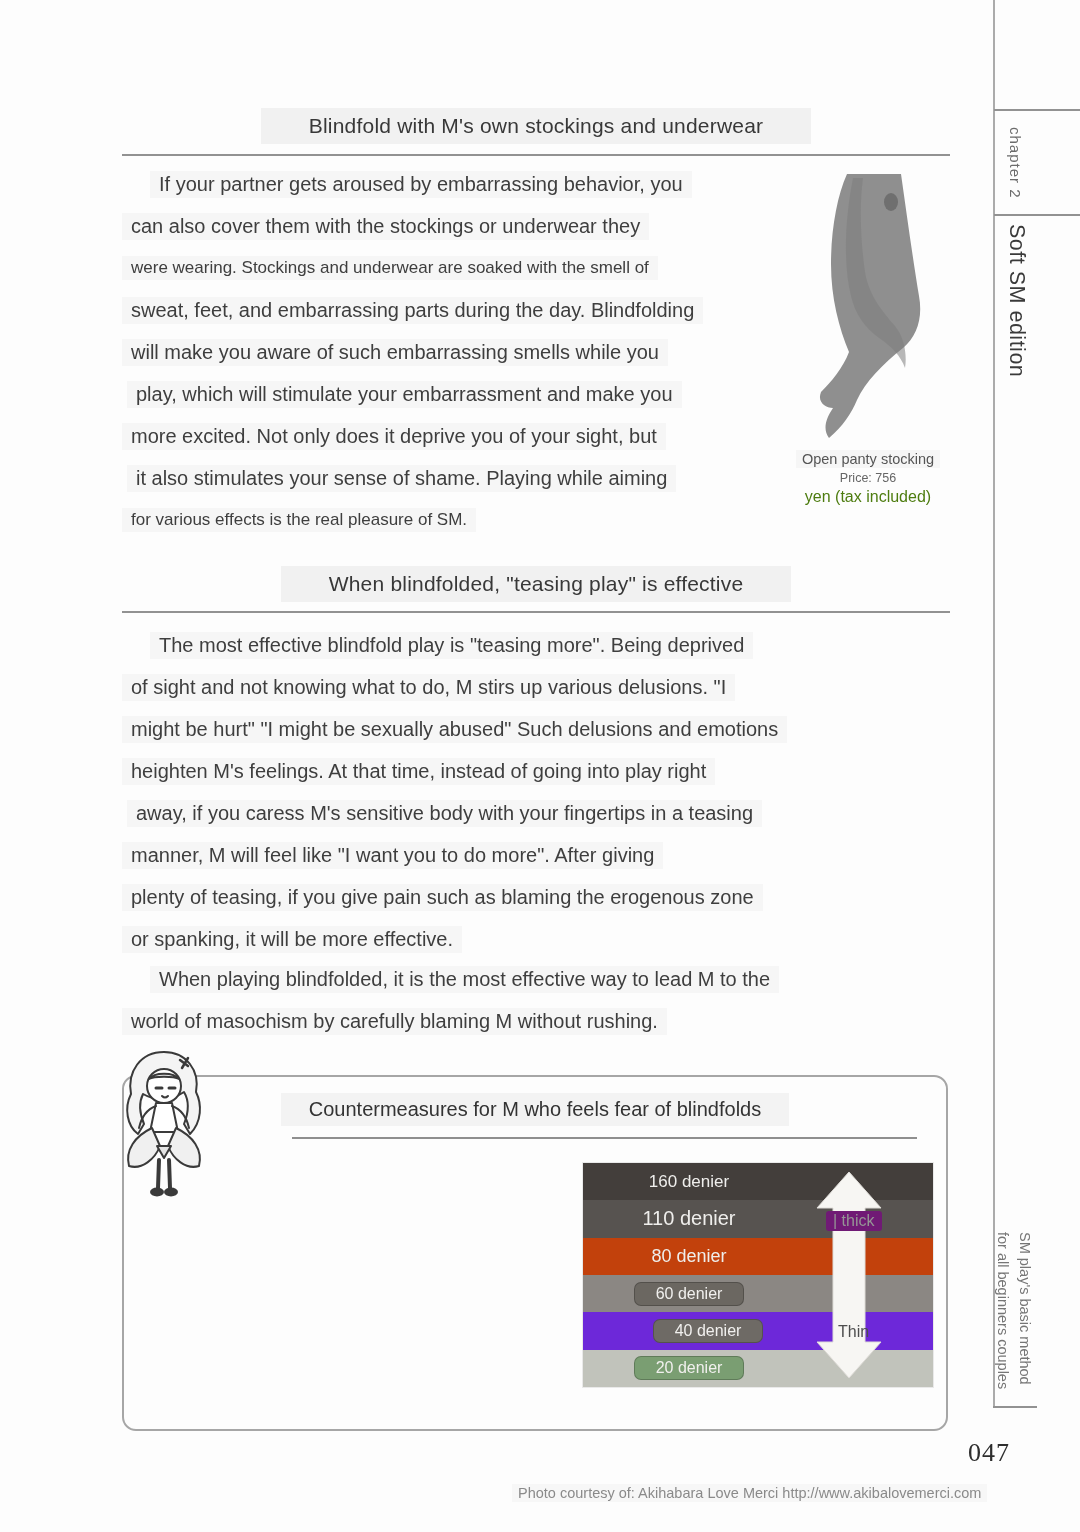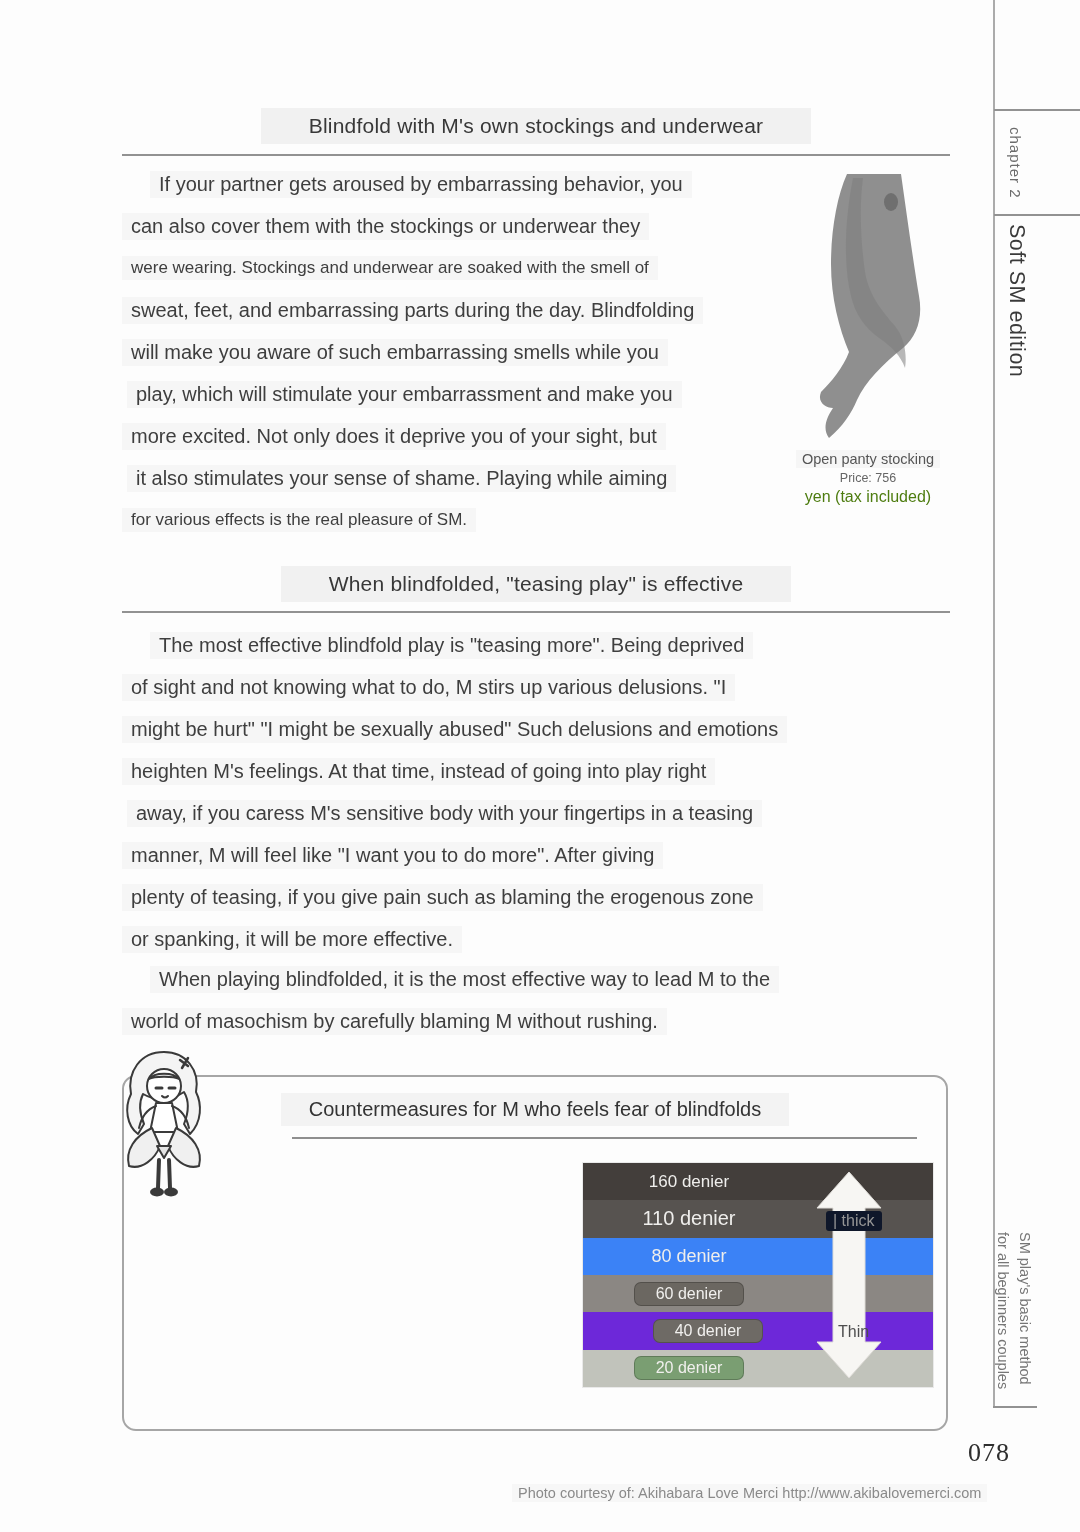--- a/index.html
+++ b/index.html
@@ -42,21 +42,21 @@
   .denier-chart{position:absolute;left:459px;top:86px;width:350px;height:224px;
                 display:flex;flex-direction:column;box-shadow:0 0 0 1px rgba(0,0,0,0.08);}
   .band{flex:1;display:flex;align-items:center;}
   .band-labelwrap{width:212px;display:flex;justify-content:center;}
   .band-label{color:#efeeec;font-size:17px;}
   .band-label.f20{font-size:20px;}
   .band-label.f18{font-size:18px;}
   .pill{color:#f1f0ee;font-size:16px;padding:2px 16px;border-radius:7px;
         border:1px solid rgba(0,0,0,0.22);min-width:76px;text-align:center;}
   .arrow-wrap{position:absolute;left:226px;top:9px;width:80px;height:206px;}
-  .thick-label{position:absolute;left:243px;top:48px;background:#0f172a;color:#959595;
+  .thick-label{position:absolute;left:243px;top:48px;background:#701a75;color:#959595;
                font-size:16px;padding:1px 7px;border-radius:3px;}
   .thin-label{position:absolute;left:255px;top:160px;color:#4e4e4e;font-size:16px;}
 
   
   .chibi{position:absolute;left:112px;top:1046px;width:104px;height:156px;z-index:3;}
   .chapter-tab{position:absolute;left:995px;top:112px;width:40px;height:102px;
                display:flex;align-items:center;justify-content:center;}
   .chapter-tab span{writing-mode:vertical-rl;font-size:15px;color:#6b6b6b;letter-spacing:1px;}
   .edition-tab{position:absolute;left:994px;top:224px;width:44px;height:180px;
                display:flex;align-items:flex-start;justify-content:center;}
@@ -178,21 +178,21 @@
       <div class="band" style="background: rgb(67, 62, 59);">
         <div class="band-labelwrap">
             <span class="band-label">160 denier</span>
           </div>
       </div>
       <div class="band" style="background: rgb(87, 83, 80);">
         <div class="band-labelwrap">
             <span class="band-label f20">110 denier</span>
           </div>
       </div>
-      <div class="band" style="background: #3b82f6;">
+      <div class="band" style="background: #c2410c;">
         <div class="band-labelwrap">
             <span class="band-label f18">80 denier</span>
           </div>
       </div>
       <div class="band" style="background: rgb(139, 135, 131);">
         <div class="band-labelwrap">
             <span class="pill" style="background: rgb(107, 103, 97);">60 denier</span>
           </div>
       </div>
       <div class="band" style="background: #6d28d9; padding-left: 19px;">
@@ -251,15 +251,15 @@
   </div>
   <div class="edition-tab">
     <span>Soft SM edition</span>
   </div>
   <div class="series-cap">
     <div>SM play's basic method</div>
     <div>for all beginners couples</div>
   </div>
 
   <div class="credit">Photo courtesy of: Akihabara Love Merci http://www.akibalovemerci.com</div>
-  <div class="pagenum">078</div>
+  <div class="pagenum">047</div>
 
 </div>
 
 </body></html>

